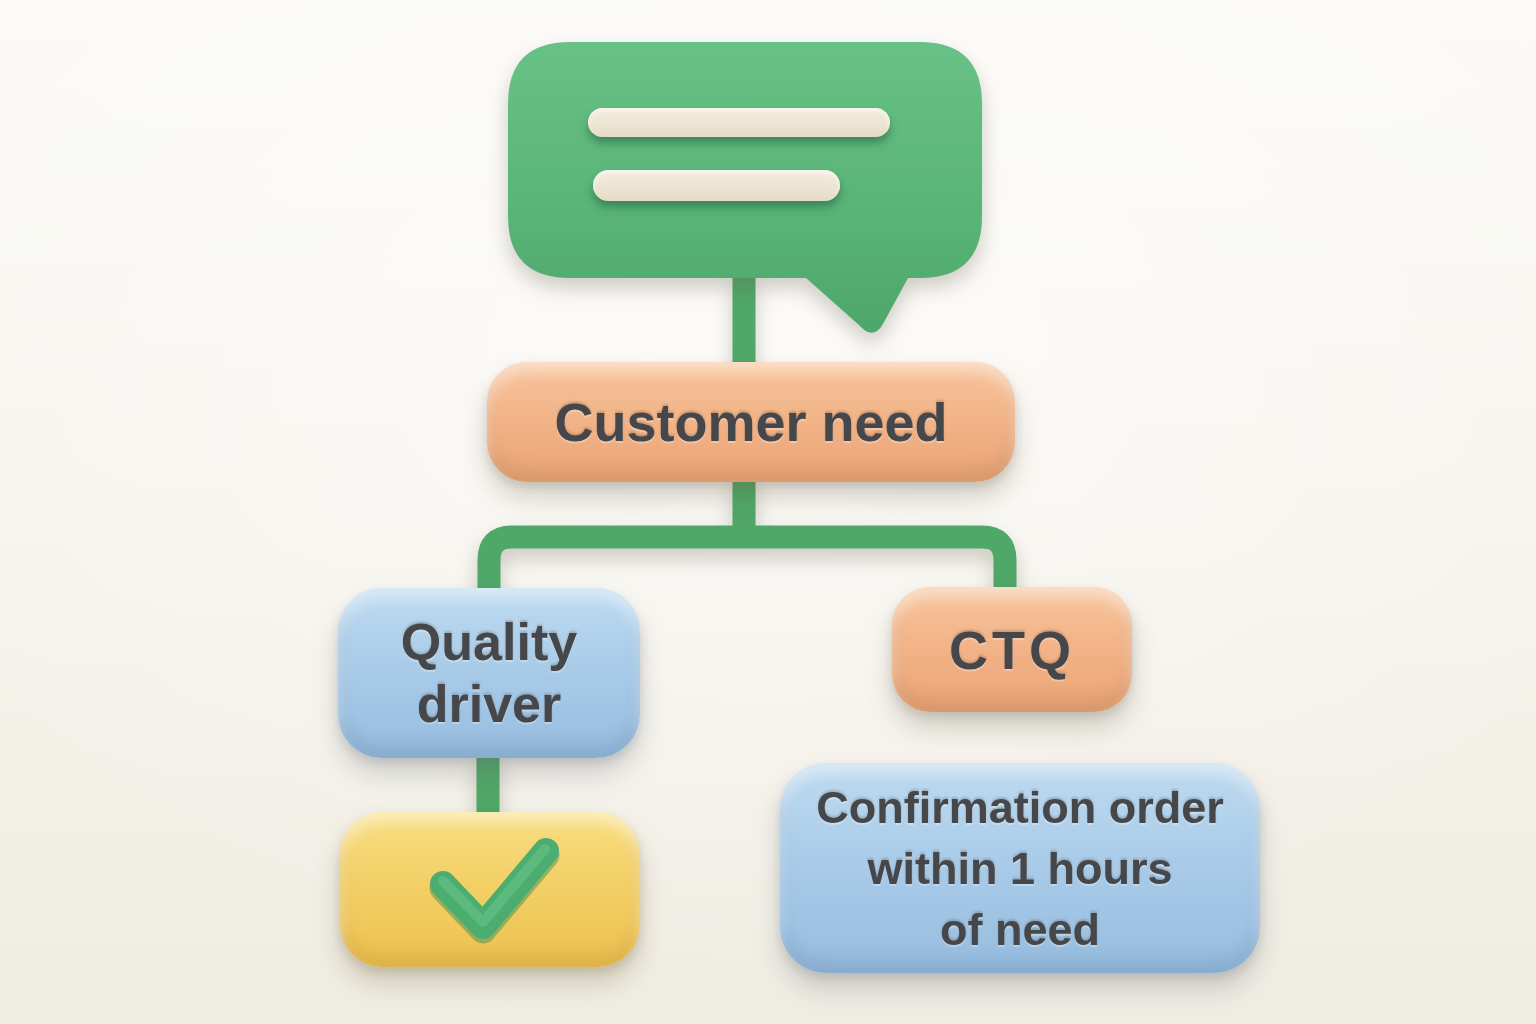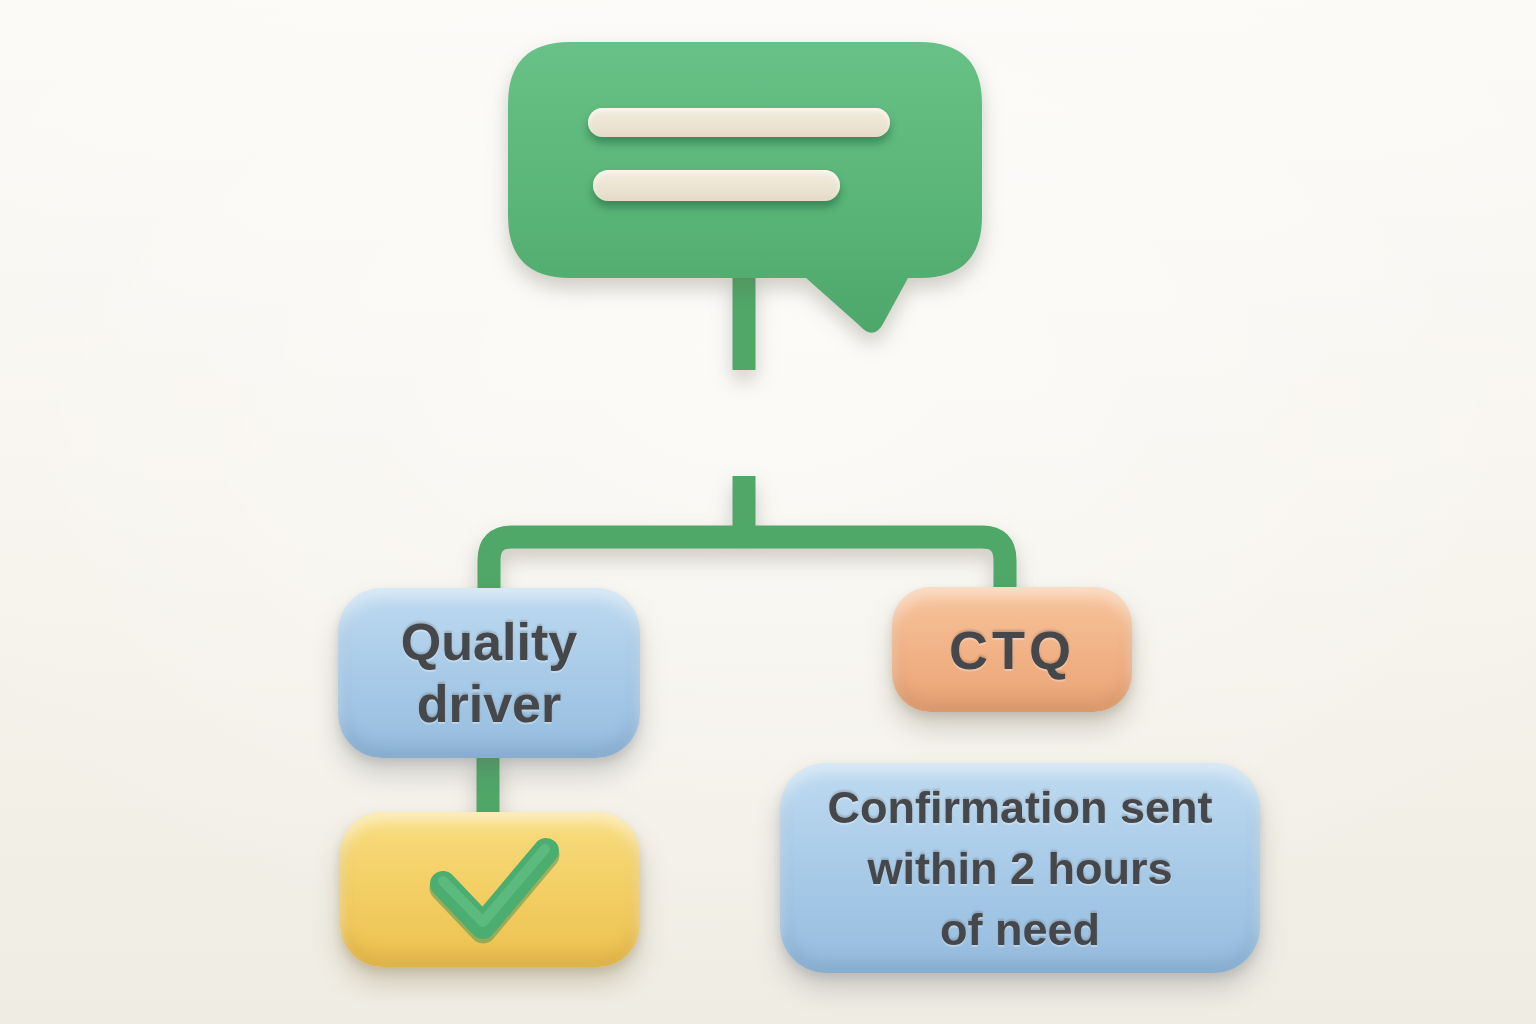--- a/index.html
+++ b/index.html
@@ -79,37 +79,40 @@
     </g>
 
     <path class="shadowed" fill="url(#bubbleGrad)" d="M570 42 H920 Q982 42 982 104 V216 Q982 278 920 278 H908
              L884 322 Q874 342 859 325 L806 278 H570
              Q508 278 508 216 V104 Q508 42 570 42 Z"></path>
   </svg>
 
   <div class="bar bar1"></div>
   <div class="bar bar2"></div>
 
+  <div class="node peach customer-need">
+    <span>Customer need</span>
+  </div>
 
   <div class="node peach ctq">
     <span>CTQ</span>
   </div>
 
   <div class="node blue quality-driver">
     <span>Quality</span>
     <span>driver</span>
   </div>
 
   <div class="node yellow check-box">
     <svg class="check-svg" width="300" height="155" viewBox="0 0 300 155">
       <path d="M103 72 L143 114 L206 39" fill="none" stroke="#2f8a52" stroke-width="27" stroke-linecap="round" stroke-linejoin="round" transform="translate(0,4)" opacity="0.45"></path>
       <path d="M103 72 L143 114 L206 39" fill="none" stroke="#4bae70" stroke-width="26" stroke-linecap="round" stroke-linejoin="round"></path>
       <path d="M103 69 L143 110 L205 37" fill="none" stroke="#6cc48c" stroke-width="10" stroke-linecap="round" stroke-linejoin="round" opacity="0.55"></path>
     </svg>
   </div>
 
   <div class="node blue confirmation">
-    <span>Confirmation sent</span>
-    <span>within 2 hours</span>
+    <span>Confirmation order</span>
+    <span>within 1 hours</span>
     <span>of need</span>
   </div>
 
 </div>
 
 </body></html>

